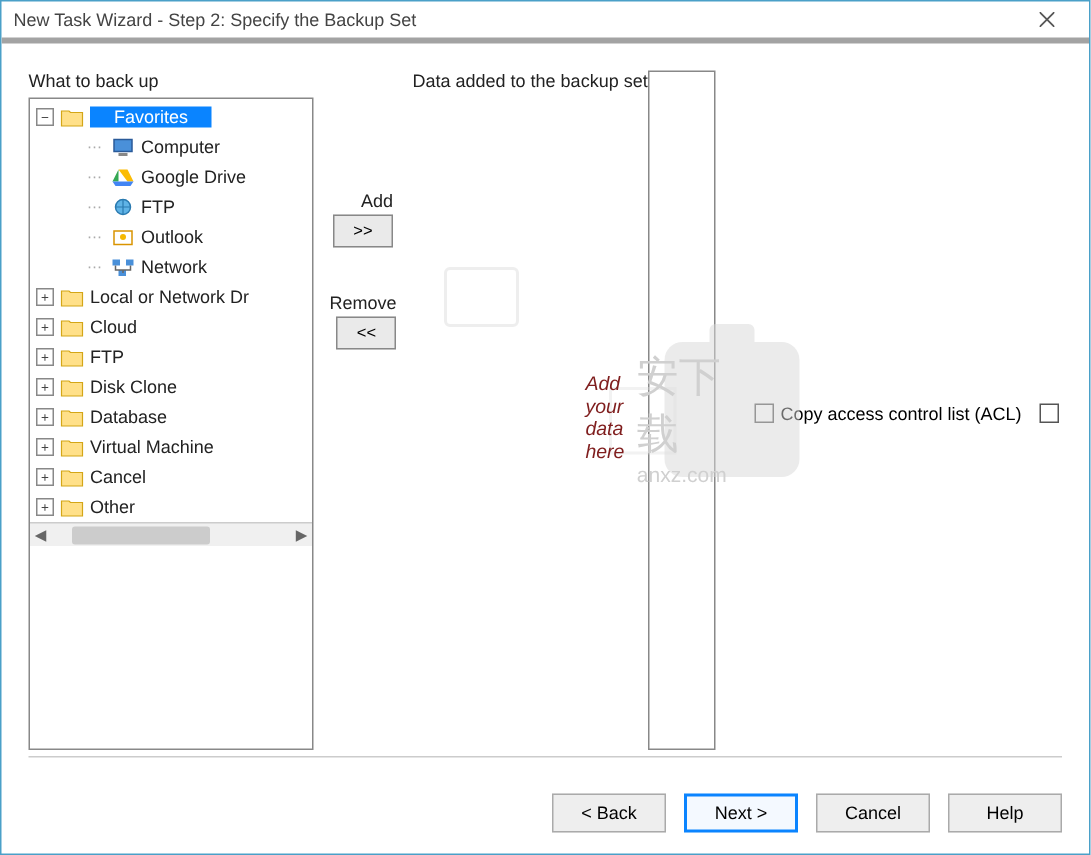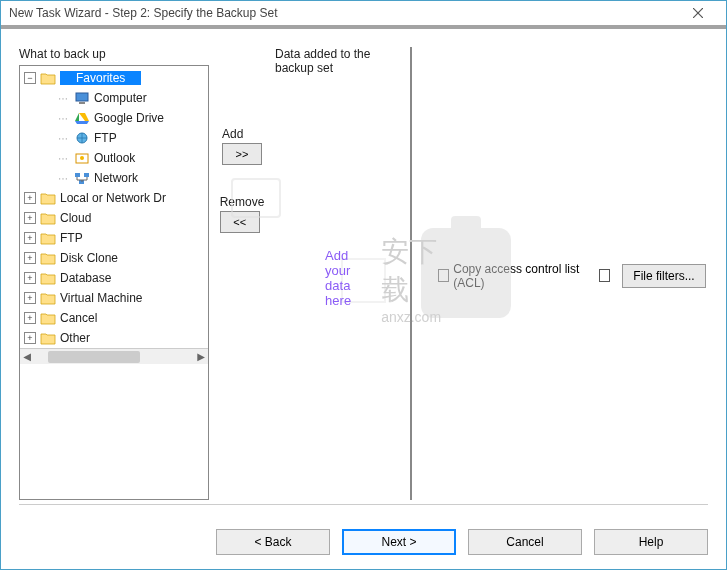--- a/index.html
+++ b/index.html
@@ -24,41 +24,41 @@
 .tree-item { display: flex; align-items: center; height: 20px; padding-left: 4px; cursor: pointer; white-space: nowrap; }
 .tree-item.depth1 { padding-left: 4px; }
 .tree-item.depth2 { padding-left: 38px; }
 .expander { width: 12px; height: 12px; border: 1px solid #888; display: inline-flex; align-items: center; justify-content: center; font-size: 9px; line-height: 1; color: #444; margin-right: 4px; background: #fff; }
 .dots { width: 16px; color: #aaa; font-size: 10px; }
 .folder-icon { width: 16px; height: 14px; margin-right: 4px; display: inline-block; }
 .folder-icon svg { width: 100%; height: 100%; }
 .node-label { color: #222; }
 .node-label.selected { background: #0a84ff; color: #fff; padding: 0 16px; }
 
-.midbtn-group { display: flex; flex-direction: column; align-items: flex-start; }
+.midbtn-group { display: flex; flex-direction: column; align-items: flex-end; }
 .midbtn-label { color: #222; margin-bottom: 2px; }
 .midbtn { width: 40px; height: 22px; border: 1px solid #888; background: #eaeaea; display: flex; align-items: center; justify-content: center; cursor: pointer; font-size: 11px; }
 
 .drop-area { flex: 1; border: 1px solid #888; background: #fff; position: relative; display: flex; align-items: center; justify-content: center; }
-.placeholder-text { position: absolute; right: 60px; top: 200px; color: #8b5cf6; font-size: 13px; }
+.placeholder-text { position: absolute; right: 60px; top: 200px; color: #7f1d1d; font-size: 13px; font-style: italic; }
 .watermark { position: absolute; left: 50%; top: 50%; transform: translate(-50%, -45%); font-size: 28px; color: #d0d0d0; font-family: Arial; pointer-events: none; }
 .watermark .sub { font-size: 14px; display: block; text-align: center; color: #d0d0d0; }
 .wm-shield { position: absolute; left: 10px; top: 180px; width: 90px; height: 90px; background: #d8d8d8; border-radius: 12px; opacity: 0.5; }
 .wm-shield:before { content: ""; position: absolute; left: 30px; top: -12px; width: 30px; height: 14px; background: #d8d8d8; border-radius: 4px 4px 0 0; }
 .wm-comp { position: absolute; right: 130px; top: 130px; width: 50px; height: 40px; border: 2px solid #dedede; border-radius: 4px; opacity: 0.5; }
 .wm-gears { position: absolute; right: 25px; top: 210px; width: 45px; height: 45px; border: 2px solid #dedede; opacity: 0.4; }
 
 .below-row { display: flex; align-items: center; gap: 12px; padding: 10px 2px 6px 2px; justify-content: flex-end; }
 .checkbox-wrap { display: flex; align-items: center; gap: 4px; padding-left: 24px; }
 .checkbox-box { width: 13px; height: 13px; border: 1px solid #555; background: #fff; cursor: pointer; }
 .file-filters-btn { width: 100px; height: 24px; border: 1px solid #999; background: #eaeaea; cursor: pointer; display: flex; align-items: center; justify-content: center; }
 
 .footer-sep { height: 1px; background: #ccc; margin: 4px 0 10px 0; }
 .footer { display: flex; justify-content: flex-end; gap: 12px; padding: 6px 18px 14px 18px; }
-.nav-btn { width: 114px; height: 26px; border: 1px solid #aaa; background: #eee; display: flex; align-items: center; justify-content: center; cursor: pointer; }
+.nav-btn { width: 76px; height: 26px; border: 1px solid #aaa; background: #eee; display: flex; align-items: center; justify-content: center; cursor: pointer; }
 .nav-btn.primary { border: 2px solid #0a84ff; background: #f4f9ff; }
 
 .icon-small { width: 16px; height: 14px; display: inline-flex; align-items: center; justify-content: center; margin-right: 4px; }
 </style>
 </head>
 <body>
 
 <div class="titlebar">
   <span class="titlebar-text">New Task Wizard - Step 2: Specify the Backup Set</span>
   <div class="close-btn">
@@ -222,21 +222,20 @@
         <div class="wm-gears"></div>
         <div class="watermark">安下载<span class="sub">anxz.com</span></div>
         <div class="placeholder-text">Add your data here</div>
       </div>
       <div class="below-row">
         <div class="checkbox-wrap">
           <div class="checkbox-box"></div>
           <span>Copy access control list (ACL)</span>
         </div>
         <div class="checkbox-box"></div>
-        <div class="file-filters-btn">File filters...</div>
       </div>
     </div>
 
   </div>
 
   <div class="footer-sep"></div>
 </div>
 
 <div class="footer">
   <div class="nav-btn">&lt; Back</div>

